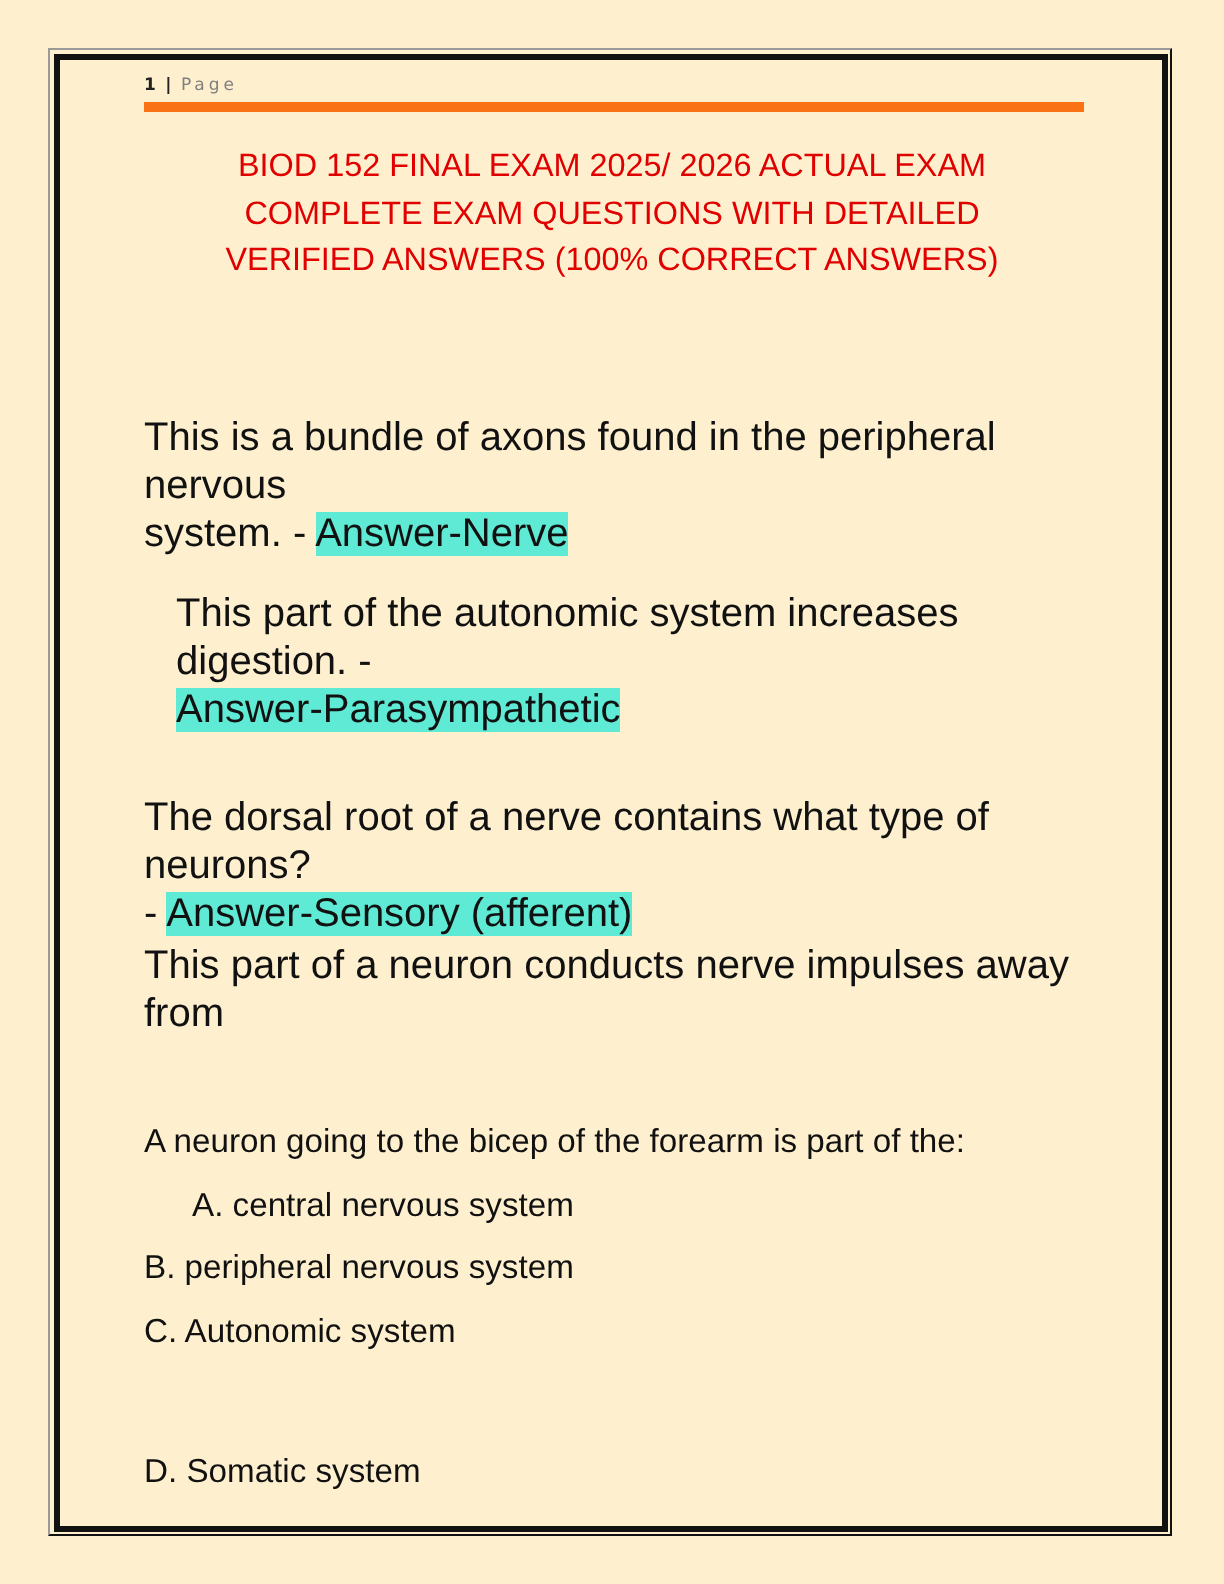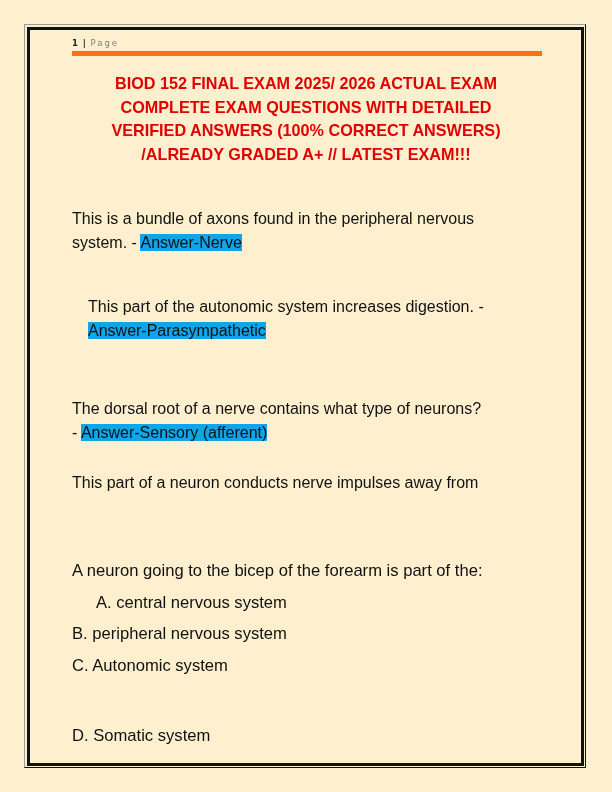--- a/index.html
+++ b/index.html
@@ -59,33 +59,33 @@
     .page-header .word {
       letter-spacing: 2px;
     }
     .title {
       position: absolute;
       left: 66px;
       top: 72px;
       width: 480px;
       text-align: center;
       color: #e00000;
-      font-weight: bold;
+      font-weight: normal;
       font-size: 16.2px;
       line-height: 23.5px;
     }
     .qa {
       position: absolute;
       left: 72px;
       width: 480px;
-      font-size: 16px;
+      font-size: 20px;
       line-height: 24px;
     }
     .hl {
-      background: #0ea5e9;
+      background: #5eead4;
     }
     .opt {
       position: absolute;
       left: 72px;
       font-size: 16.6px;
       line-height: 24px;
     }
   </style>
 </head>
 <body>
@@ -96,21 +96,20 @@
 <div class="page-header">
   <span class="num">1</span>
   <span class="sep">|</span>
   <span class="word">Page</span>
 </div>
 
 <div class="title">
   <div>BIOD 152 FINAL EXAM 2025/ 2026 ACTUAL EXAM</div>
   <div>COMPLETE EXAM QUESTIONS WITH DETAILED</div>
   <div>VERIFIED ANSWERS (100% CORRECT ANSWERS)</div>
-  <div>/ALREADY GRADED A+ // LATEST EXAM!!!</div>
 </div>
 
 <div class="qa" style="top:207px;">
   <div>This is a bundle of axons found in the peripheral nervous</div>
   <div>
     <span>system. - </span><span class="hl">Answer-Nerve</span>
   </div>
 </div>
 
 <div class="qa" style="top:295px;margin-left:16px;">

